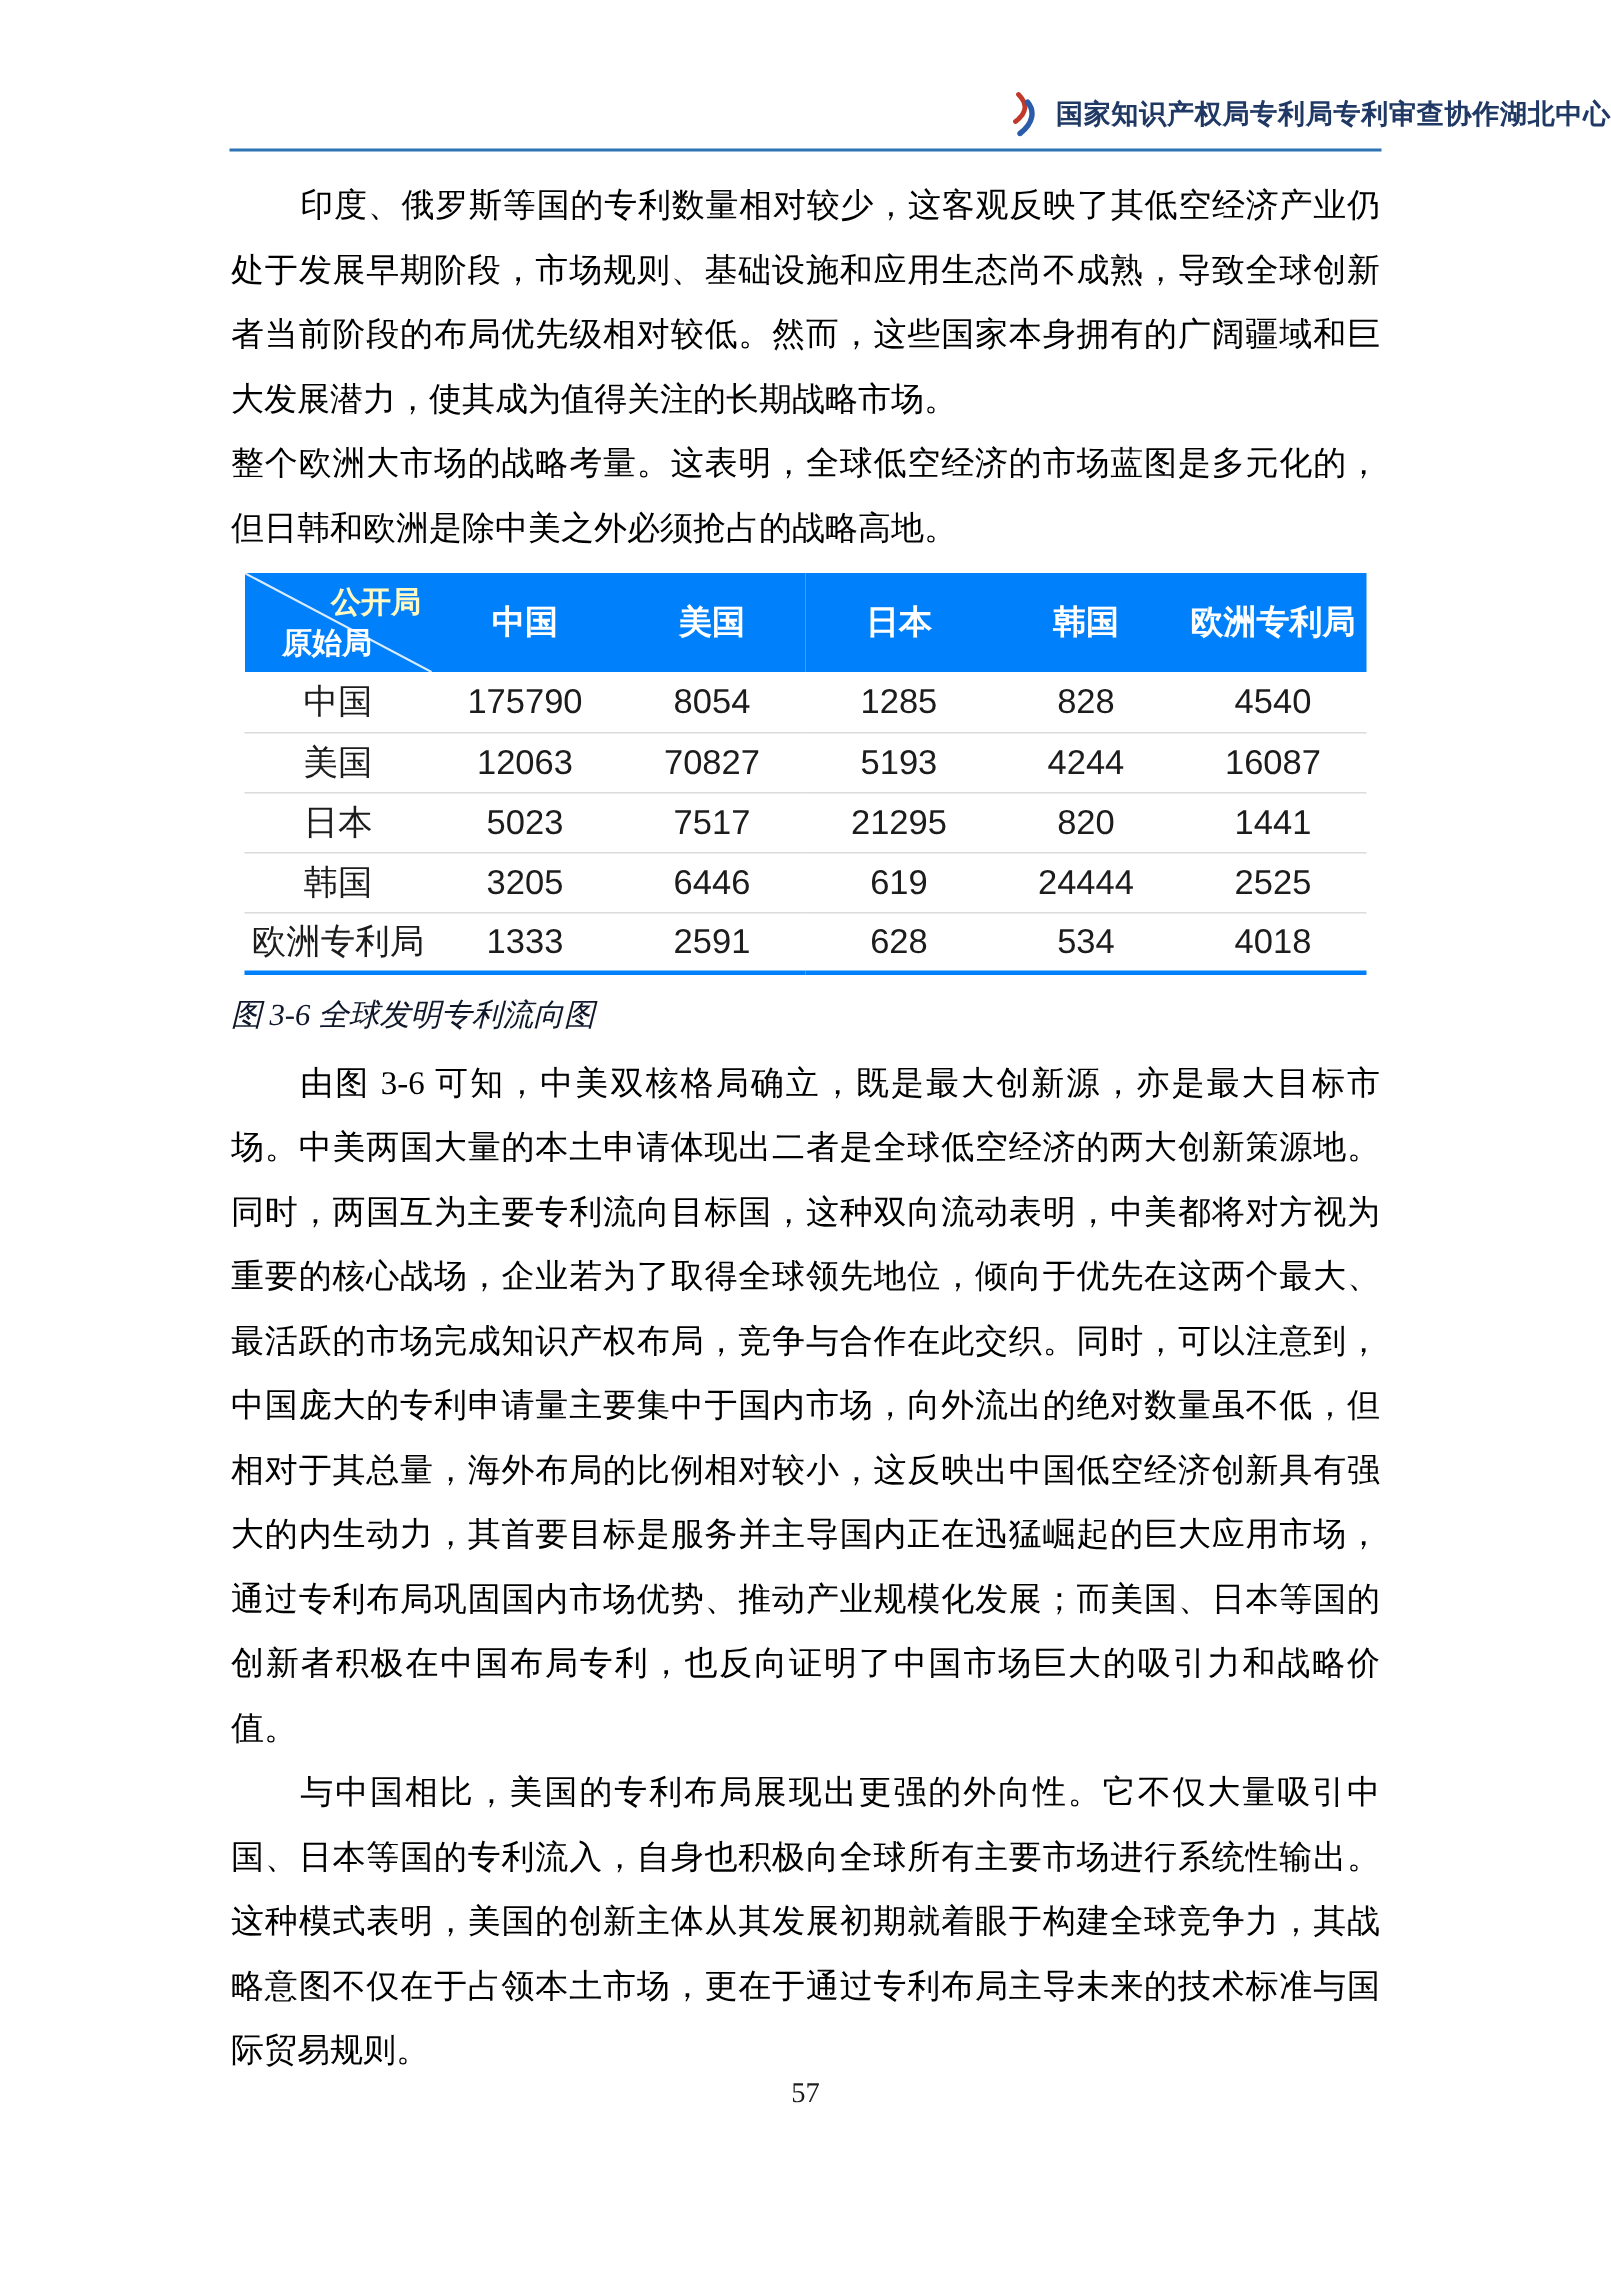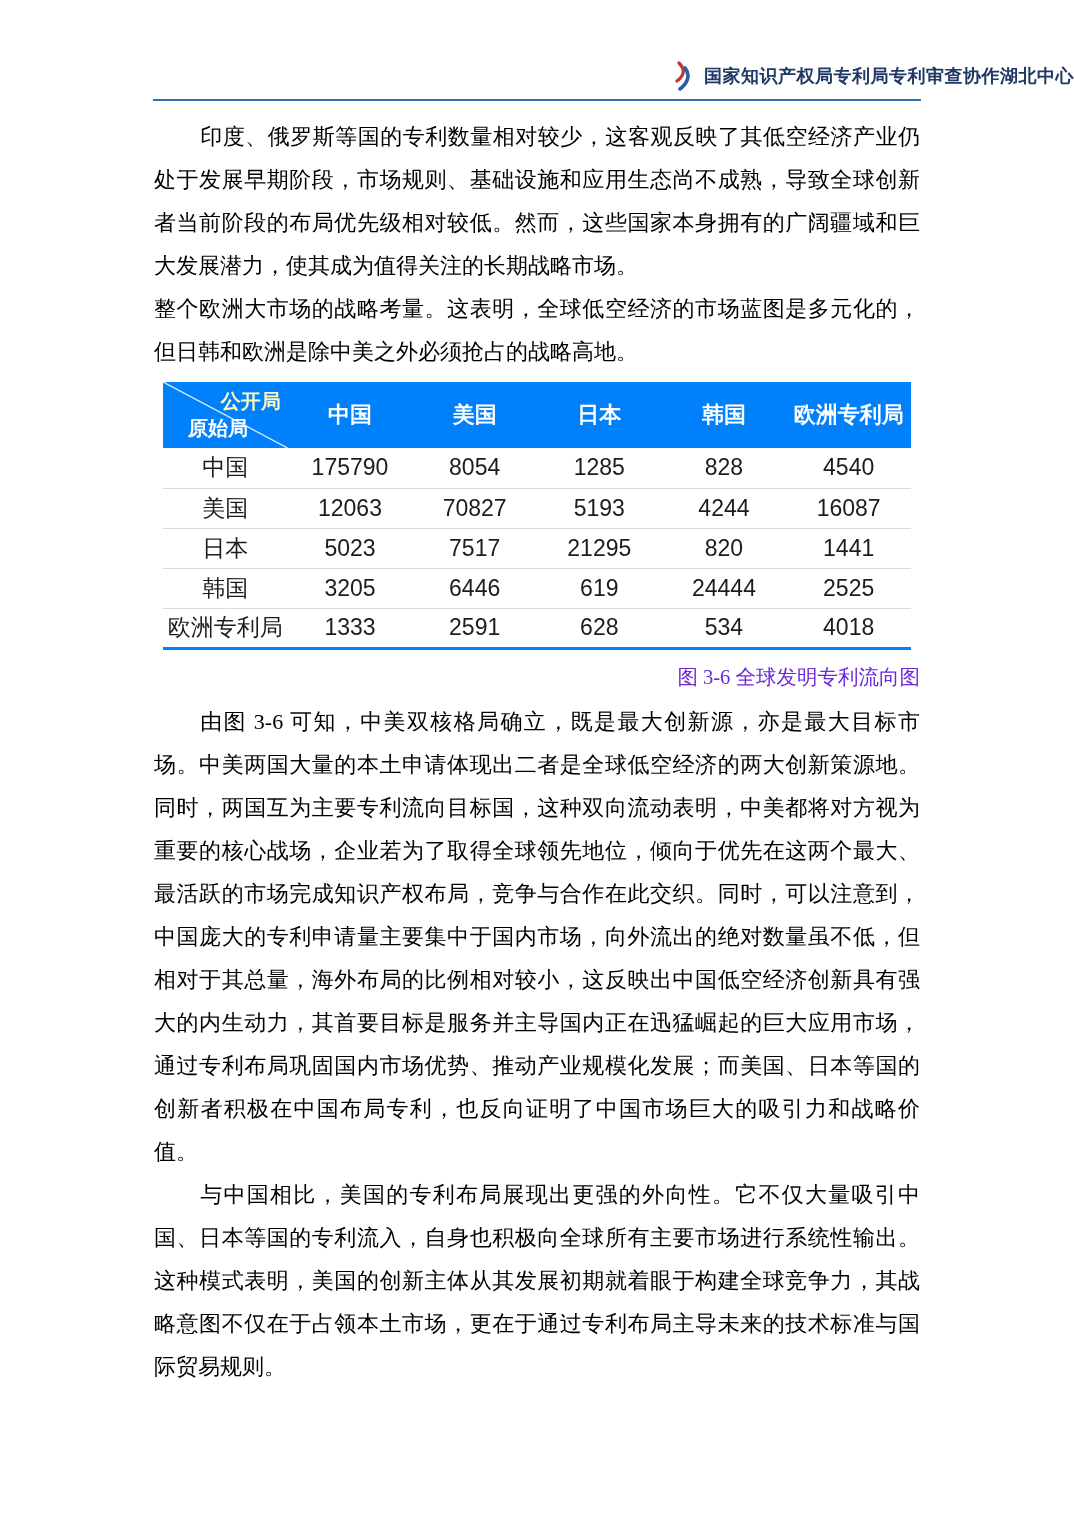--- a/index.html
+++ b/index.html
@@ -79,25 +79,26 @@
   .flow-table tbody tr:last-child { border-bottom: 3px solid #0080FA; }
   .flow-table tbody th, .flow-table tbody td {
     height: 40px;
     font-size: 23px;
     font-weight: 400;
     color: #1c1c1c;
     background: #ffffff;
   }
   .caption {
     margin: 13px 0 9px;
-    text-align: right;
+    text-align: left;
     text-indent: 0;
     font-size: 20.5px;
     line-height: 28px;
-    color: #6d28d9;
+    color: #0f172a;
+    font-style: italic;
   }
 
   
   .page-footer {
     position: absolute; top: 1385px; left: 0;
     width: 100%; text-align: center;
   }
   .page-number { font-size: 19px; color: #1c1c1c; }
 </style>
 </head>
@@ -184,14 +185,17 @@
       </tbody>
     </table>
 
     <p class="para caption">图 3-6 全球发明专利流向图</p>
 
     <p class="para">由图 3-6 可知，中美双核格局确立，既是最大创新源，亦是最大目标市场。中美两国大量的本土申请体现出二者是全球低空经济的两大创新策源地。同时，两国互为主要专利流向目标国，这种双向流动表明，中美都将对方视为重要的核心战场，企业若为了取得全球领先地位，倾向于优先在这两个最大、最活跃的市场完成知识产权布局，竞争与合作在此交织。同时，可以注意到，中国庞大的专利申请量主要集中于国内市场，向外流出的绝对数量虽不低，但相对于其总量，海外布局的比例相对较小，这反映出中国低空经济创新具有强大的内生动力，其首要目标是服务并主导国内正在迅猛崛起的巨大应用市场，通过专利布局巩固国内市场优势、推动产业规模化发展；而美国、日本等国的创新者积极在中国布局专利，也反向证明了中国市场巨大的吸引力和战略价值。</p>
     <p class="para">与中国相比，美国的专利布局展现出更强的外向性。它不仅大量吸引中国、日本等国的专利流入，自身也积极向全球所有主要市场进行系统性输出。这种模式表明，美国的创新主体从其发展初期就着眼于构建全球竞争力，其战略意图不仅在于占领本土市场，更在于通过专利布局主导未来的技术标准与国际贸易规则。</p>
 
   </main>
 
+  <footer class="page-footer">
+    <span class="page-number">57</span>
+  </footer>
 
 </div>
 
 </body></html>

